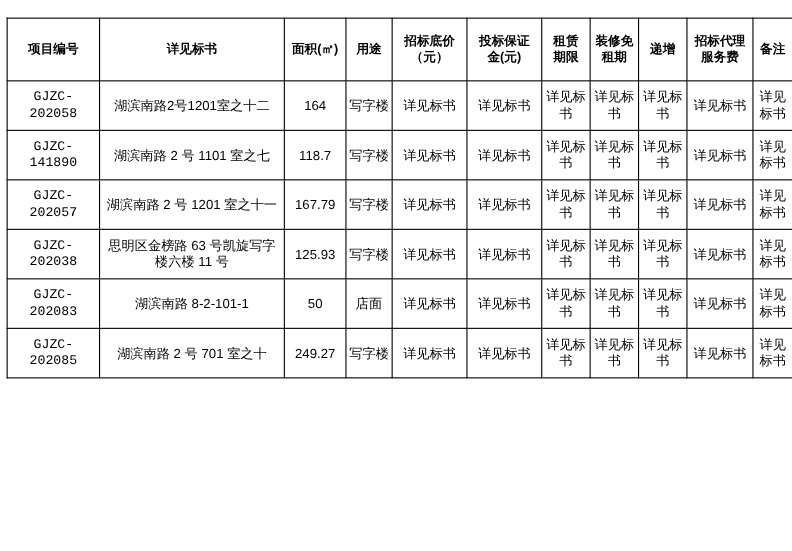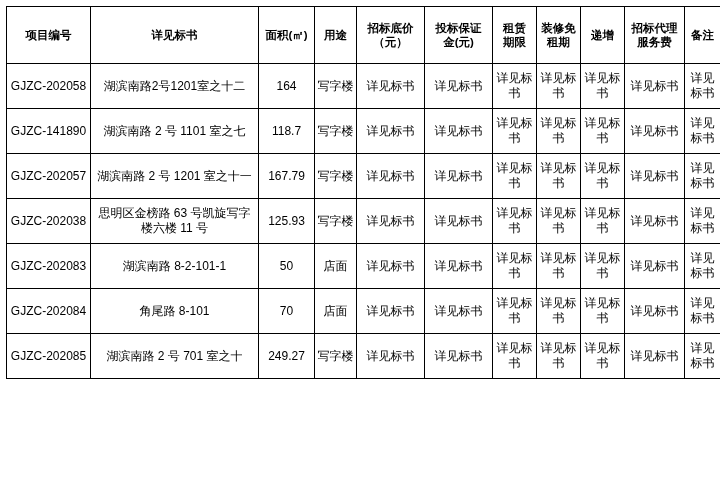--- a/index.html
+++ b/index.html
@@ -11,21 +11,21 @@
     width: 720px;
     height: 501px;
     font-family: "Liberation Sans", "DejaVu Sans", sans-serif;
     color: #000000;
     overflow: hidden;
   }
   .sheet {
     width: 720px;
     height: 479px;
     box-sizing: border-box;
-    padding: 6px 6px 0 6px;
+    padding: 16px 6px 0 6px;
   }
   table.listing {
     border-collapse: collapse;
     table-layout: fixed;
     width: 708px;
     margin: 0 auto;
   }
   table.listing th,
   table.listing td {
     border: 1px solid #000000;
@@ -39,21 +39,21 @@
   table.listing thead th {
     font-weight: bold;
     font-size: 11.5px;
     height: 52px;
   }
   table.listing tbody td {
     font-size: 12px;
     height: 40px;
   }
   td.code {
-    font-family: Liberation Sans, sans-serif;
+    font-family: Liberation Mono, monospace;
     font-size: 10.5px;
     letter-spacing: 0px;
     margin-left: 40px;
   }
   td.addr {
     font-size: 12.5px;
     padding-left: 3px;
     padding-right: 3px;
     margin-left: 44px;
   }
@@ -184,33 +184,20 @@
           <td class="small">店面</td>
           <td class="small">详见标书</td>
           <td class="small">详见标书</td>
           <td class="small">详见标书</td>
           <td class="small">详见标书</td>
           <td class="small">详见标书</td>
           <td class="small">详见标书</td>
           <td class="small">详见标书</td>
         </tr>
         <tr>
-          <td class="code">GJZC-202084</td>
-          <td class="addr">角尾路 8-101</td>
-          <td class="num">70</td>
-          <td class="small">店面</td>
-          <td class="small">详见标书</td>
-          <td class="small">详见标书</td>
-          <td class="small">详见标书</td>
-          <td class="small">详见标书</td>
-          <td class="small">详见标书</td>
-          <td class="small">详见标书</td>
-          <td class="small">详见标书</td>
-        </tr>
-        <tr>
           <td class="code">GJZC-202085</td>
           <td class="addr">湖滨南路 2 号 701 室之十</td>
           <td class="num">249.27</td>
           <td class="small">写字楼</td>
           <td class="small">详见标书</td>
           <td class="small">详见标书</td>
           <td class="small">详见标书</td>
           <td class="small">详见标书</td>
           <td class="small">详见标书</td>
           <td class="small">详见标书</td>

